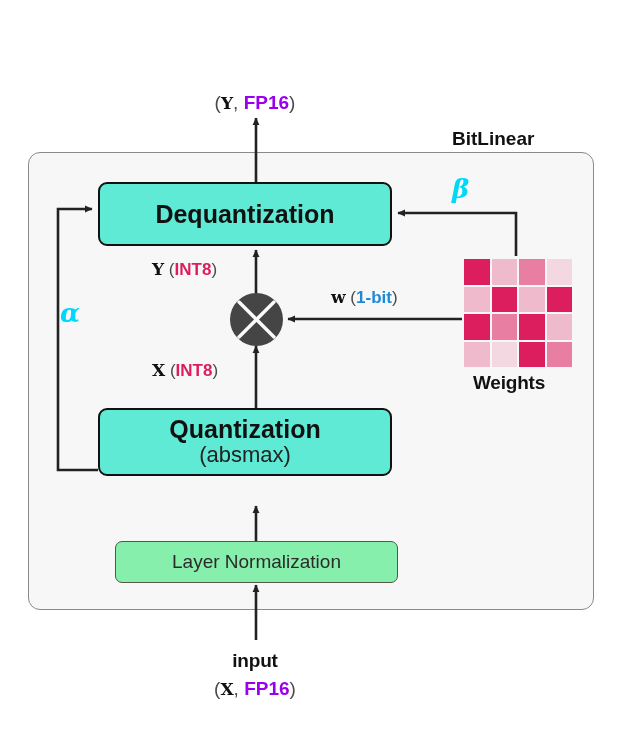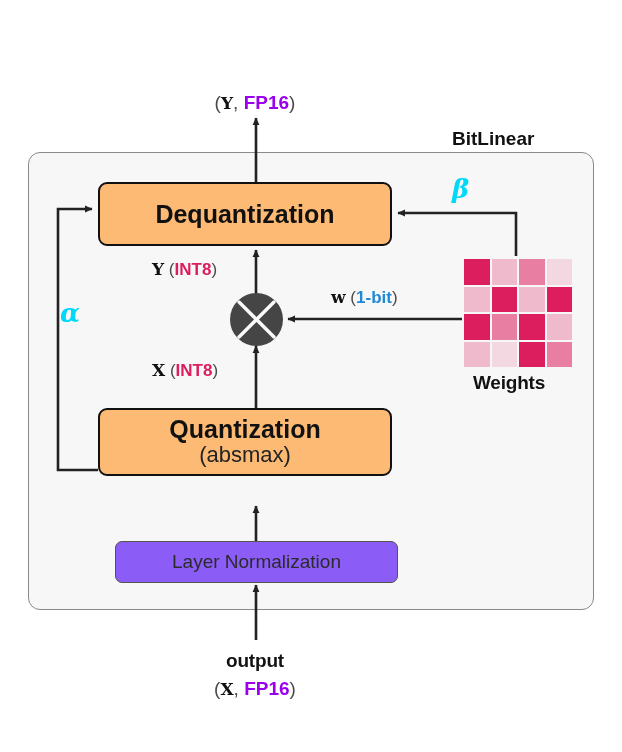--- a/index.html
+++ b/index.html
@@ -63,21 +63,21 @@
     height: 458px;
     box-sizing: border-box;
     background: #F7F7F7;
     border: 1.6px solid #8A8A8A;
     border-radius: 12px;
   }
 
   
   .proc-box {
     box-sizing: border-box;
-    background: #fdba74;
+    background: #5eead4;
     border: 2.2px solid #111111;
     border-radius: 9px;
     display: flex;
     flex-direction: column;
     align-items: center;
     justify-content: center;
   }
   .proc-title {
     font-weight: bold;
     font-size: 25px;
@@ -93,21 +93,21 @@
   }
   #dequant-box { left: 98px; top: 182px; width: 294px; height: 64px; }
   #quant-box   { left: 98px; top: 408px; width: 294px; height: 68px; }
 
   #layernorm-box {
     left: 115px;
     top: 541px;
     width: 283px;
     height: 42px;
     box-sizing: border-box;
-    background: #8b5cf6;
+    background: #86efac;
     border: 1.6px solid #55554A;
     border-radius: 7px;
     display: flex;
     align-items: center;
     justify-content: center;
   }
   #layernorm-label {
     font-size: 19px;
     color: #2b2b2b;
     white-space: nowrap;
@@ -230,18 +230,18 @@
 
   <div class="abs proc-box" id="quant-box">
     <div class="proc-title">Quantization</div>
     <div class="proc-sub">(absmax)</div>
   </div>
 
   <div class="abs" id="layernorm-box">
     <span id="layernorm-label">Layer Normalization</span>
   </div>
 
-  <div class="abs hdr-bold" style="left:0; top:650px; width:510px;">output</div>
+  <div class="abs hdr-bold" style="left:0; top:650px; width:510px;">input</div>
   <div class="abs sub-line" style="left:0; top:678px; width:510px;">
     <span class="paren">(</span><span class="mathvar">X</span><span class="paren">, </span><span class="fp16">FP16</span><span class="paren">)</span>
   </div>
 
 </div>
 
 </body></html>

